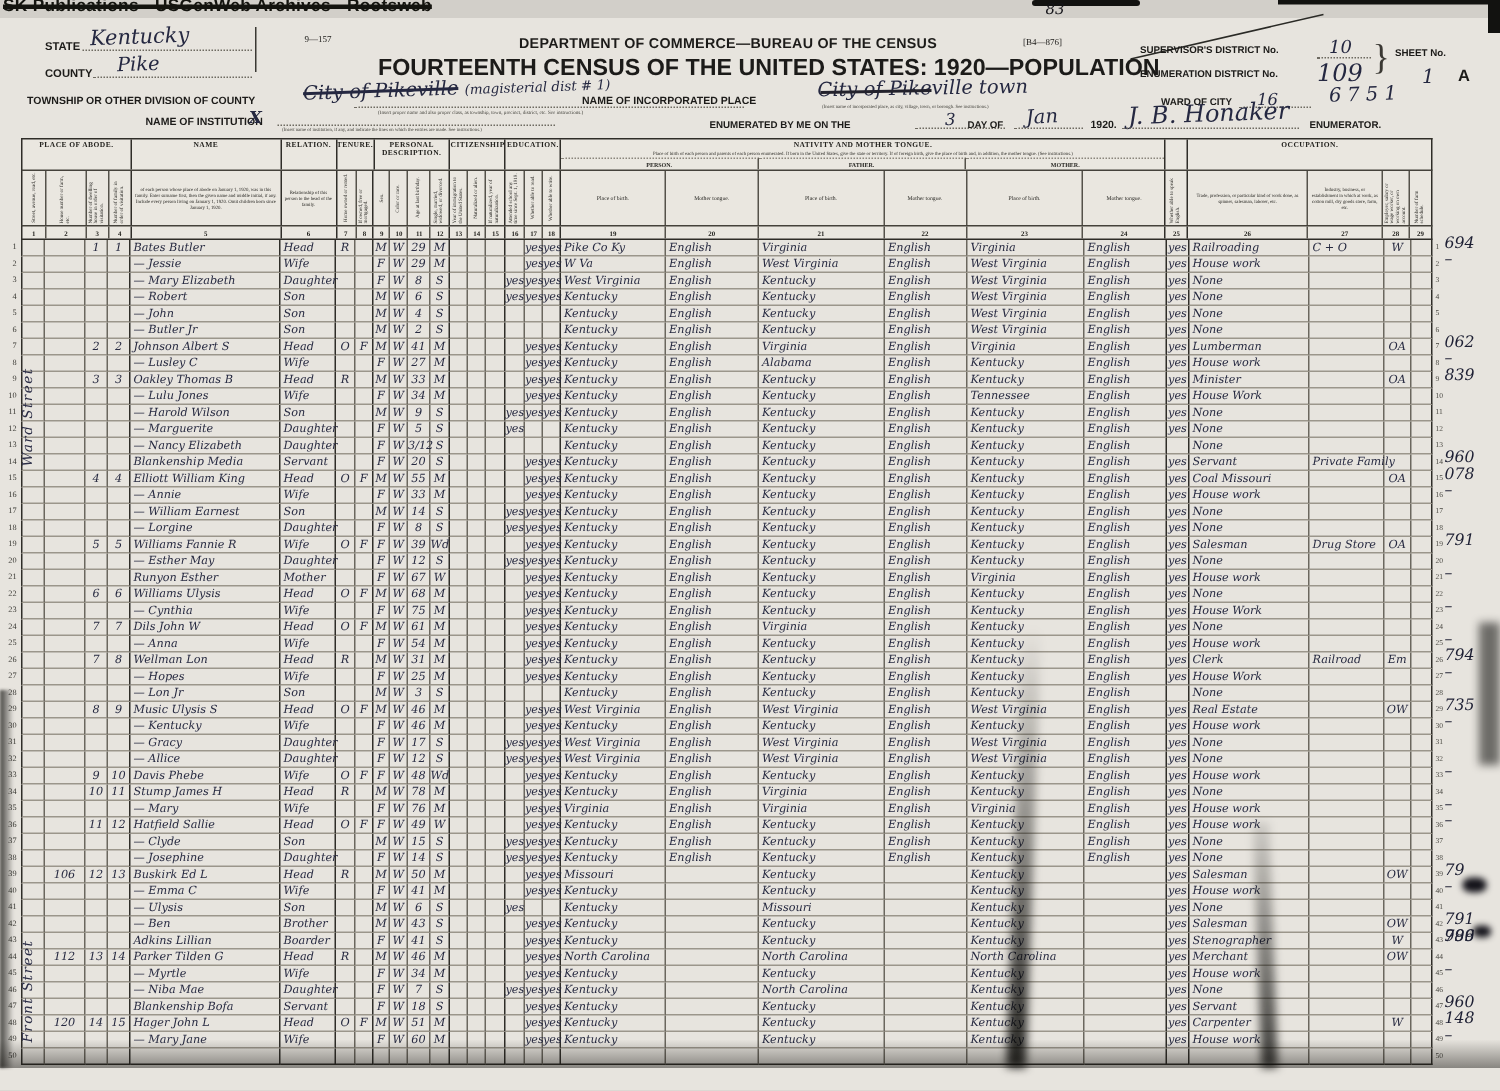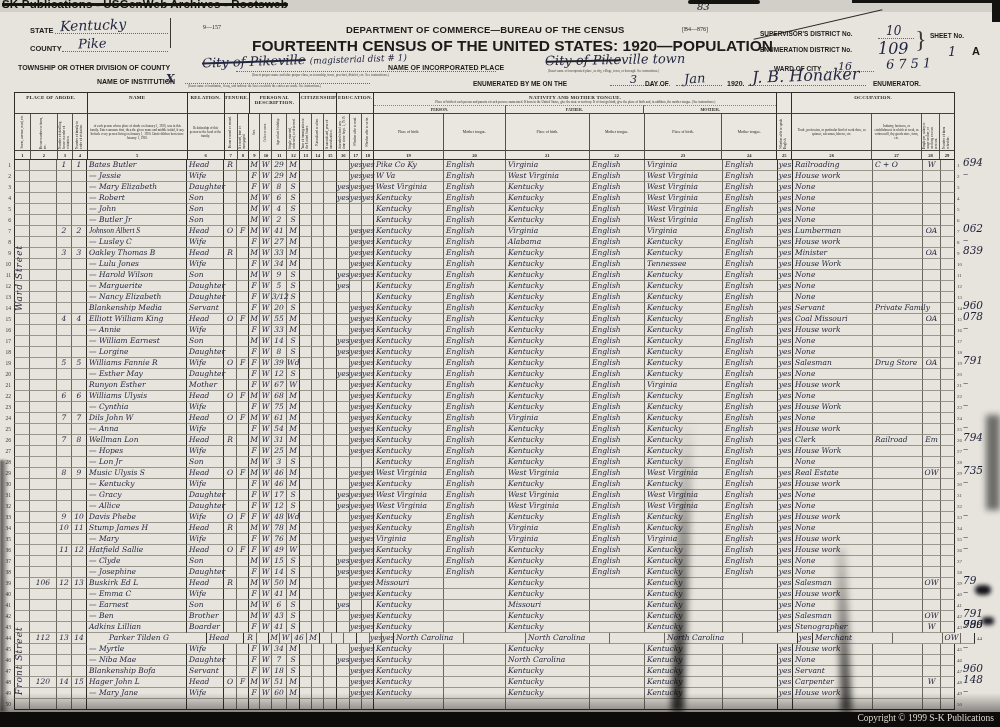--- a/index.html
+++ b/index.html
@@ -498,21 +498,21 @@
         <div class="cell ct" style="width: 18px;"></div>
         <div class="cell dk" style="width: 14px;"></div>
         <div class="numR">6</div>
       </div>
       <div class="trow">
         <div class="numL">7</div>
         <div class="cell first" style="width: 16px;"></div>
         <div class="cell ct" style="width: 27px;"></div>
         <div class="cell ct" style="width: 15px;">2</div>
         <div class="cell dk ct" style="width: 15px;">2</div>
-        <div class="cell dk" style="width: 100px; font-family: Liberation Serif, serif;">Johnson Albert S</div>
+        <div class="cell dk" style="width: 100px;">Johnson Albert S</div>
         <div class="cell dk" style="width: 37px;">Head</div>
         <div class="cell ct" style="width: 13px;">O</div>
         <div class="cell dk ct" style="width: 12px;">F</div>
         <div class="cell ct" style="width: 11px;">M</div>
         <div class="cell ct" style="width: 12px;">W</div>
         <div class="cell ct" style="width: 15px;">41</div>
         <div class="cell dk ct" style="width: 13px;">M</div>
         <div class="cell ct" style="width: 12px;"></div>
         <div class="cell ct" style="width: 12px;"></div>
         <div class="cell dk ct" style="width: 13px;"></div>
@@ -1620,21 +1620,21 @@
         <div class="cell ct" style="width: 18px;"></div>
         <div class="cell dk" style="width: 14px;"></div>
         <div class="numR">40</div>
       </div>
       <div class="trow">
         <div class="numL">41</div>
         <div class="cell first" style="width: 16px;"></div>
         <div class="cell ct" style="width: 27px;"></div>
         <div class="cell ct" style="width: 15px;"></div>
         <div class="cell dk ct" style="width: 15px;"></div>
-        <div class="cell dk" style="width: 100px;">— Earnest</div>
+        <div class="cell dk" style="width: 100px;">— Ulysis</div>
         <div class="cell dk" style="width: 37px;">Son</div>
         <div class="cell ct" style="width: 13px;"></div>
         <div class="cell dk ct" style="width: 12px;"></div>
         <div class="cell ct" style="width: 11px;">M</div>
         <div class="cell ct" style="width: 12px;">W</div>
         <div class="cell ct" style="width: 15px;">6</div>
         <div class="cell dk ct" style="width: 13px;">S</div>
         <div class="cell ct" style="width: 12px;"></div>
         <div class="cell ct" style="width: 12px;"></div>
         <div class="cell dk ct" style="width: 13px;"></div>
@@ -1719,21 +1719,21 @@
         <div class="cell ct" style="width: 18px;">W</div>
         <div class="cell dk" style="width: 14px;"></div>
         <div class="numR">43</div>
       </div>
       <div class="trow">
         <div class="numL">44</div>
         <div class="cell first" style="width: 16px;"></div>
         <div class="cell ct" style="width: 27px;">112</div>
         <div class="cell ct" style="width: 15px;">13</div>
         <div class="cell dk ct" style="width: 15px;">14</div>
-        <div class="cell dk" style="width: 100px; margin-left: 20px;">Parker Tilden G</div>
+        <div class="cell dk" style="width: 100px;">Parker Tilden G</div>
         <div class="cell dk" style="width: 37px;">Head</div>
         <div class="cell ct" style="width: 13px;">R</div>
         <div class="cell dk ct" style="width: 12px;"></div>
         <div class="cell ct" style="width: 11px;">M</div>
         <div class="cell ct" style="width: 12px;">W</div>
         <div class="cell ct" style="width: 15px;">46</div>
         <div class="cell dk ct" style="width: 13px;">M</div>
         <div class="cell ct" style="width: 12px;"></div>
         <div class="cell ct" style="width: 12px;"></div>
         <div class="cell dk ct" style="width: 13px;"></div>
@@ -1988,16 +1988,13 @@
     </div>
   <div class="scrib" style="left:975px;top:585px;width:16px;height:10px;"></div>
   <div class="scrib" style="left:982px;top:617px;width:12px;height:8px;"></div>
 
   <div class="smudge" style="left:676px;top:418px;width:13px;height:294px;background:linear-gradient(rgba(0,0,0,0),rgba(5,5,3,.85));transform:rotate(2deg);"></div>
   <div class="smudge" style="left:838px;top:548px;width:11px;height:164px;background:linear-gradient(rgba(0,0,0,.1),rgba(5,5,3,.75));transform:rotate(-2deg);"></div>
   <div class="smudge" style="left:986px;top:415px;width:14px;height:95px;background:rgba(10,10,8,.55);"></div>
   <div id="ledge"></div>
   <div id="botshadow"></div>
 
-  <div id="botbar">
-    <span id="copyright">Copyright © 1999 S-K Publications</span>
-  </div>
 </div>
 
 </body></html>

